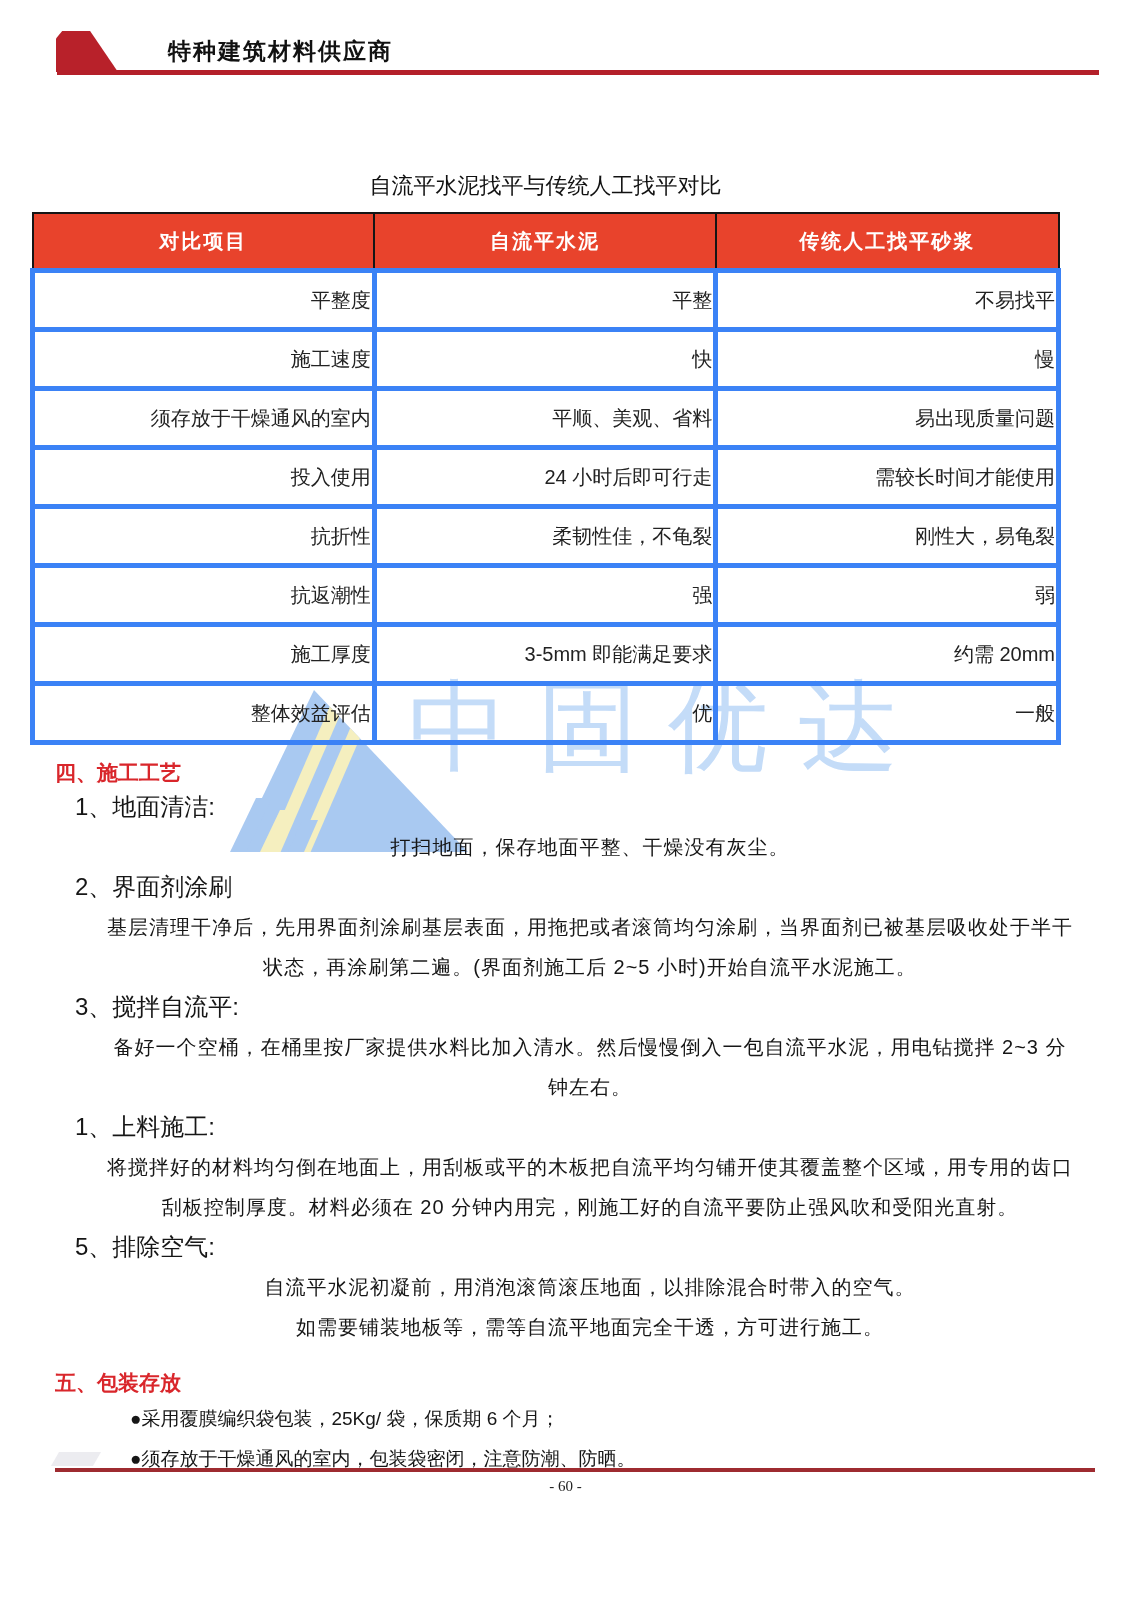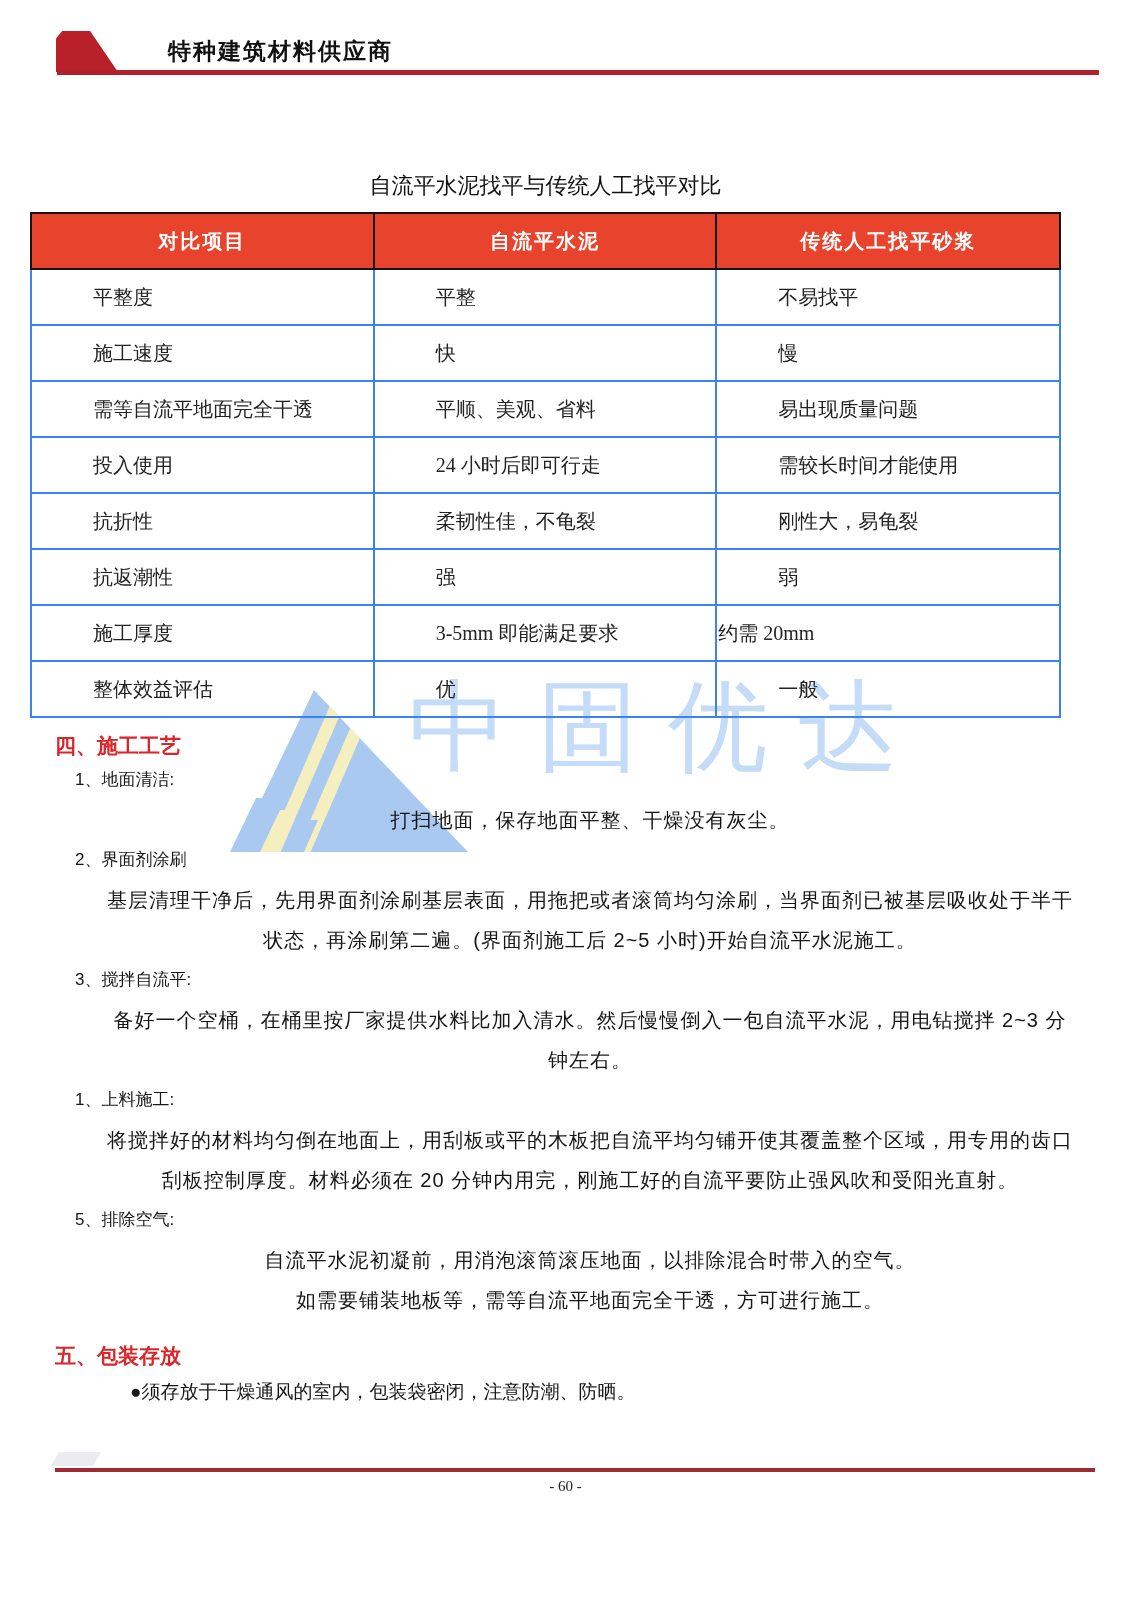--- a/index.html
+++ b/index.html
@@ -17,27 +17,27 @@
          letter-spacing:30px;color:#c4dcf8;font-weight:400;white-space:nowrap;}
   .wm-latin{position:absolute;left:448px;top:788px;font-size:46px;line-height:1;
             letter-spacing:11px;word-spacing:16px;color:#c4dcf8;font-weight:500;white-space:nowrap;}
   
   .content{position:relative;z-index:1;}
   .doc-title{margin:172px 0 0 30px;width:1031px;text-align:center;font-size:22px;line-height:28px;
              font-family:"Liberation Serif",serif;color:#111;}
   table.cmp{margin:12px 0 0 30px;width:1031px;border-collapse:collapse;table-layout:fixed;}
   table.cmp th{background:#e8432c;color:#fff;font-size:20px;font-weight:bold;height:52px;
                border:2px solid #151515;text-align:center;letter-spacing:2px;}
-  table.cmp td{height:52px;border:2px solid #3b82f6;text-align:left;font-size:20px;
-               font-family:Liberation Serif, serif;color:#222;text-indent:3em;}
+  table.cmp td{height:52px;border:5px solid #3b82f6;text-align:right;font-size:20px;
+               font-family:Liberation Sans, sans-serif;color:#222;text-indent:3em;}
   table.cmp tbody tr:nth-child(7) td:nth-child(3){text-indent:0;}
   
   .sections h2{margin:14px 0 0 55px;font-size:21px;line-height:28px;color:#d9262b;font-weight:bold;}
   .sections section:nth-child(2) h2{margin-top:24px;font-family:Liberation Mono, monospace;}
-  .item-label{margin:0 0 0 75px;font-size:17px;line-height:40px;}
+  .item-label{margin:0 0 0 75px;font-size:24px;line-height:40px;}
   .para{margin:0 56px 0 105px;font-size:20px;line-height:40px;letter-spacing:1px;text-align:center;}
   .bullet{margin:0 56px 0 130px;font-size:19px;line-height:40px;}
   
   .footer-mark{position:absolute;left:55px;top:1452px;width:42px;height:14px;background:#ececf0;
                transform:skewX(-30deg);}
   .footer-rule{position:absolute;left:55px;right:36px;top:1468px;height:4px;background:#9e2b30;}
   .page-number{position:absolute;left:0;right:0;top:1478px;text-align:center;font-size:15px;
                font-family:"Liberation Serif",serif;color:#222;}
 </style>
 </head>
@@ -89,21 +89,21 @@
             <td>平整度</td>
             <td>平整</td>
             <td>不易找平</td>
           </tr>
           <tr>
             <td>施工速度</td>
             <td>快</td>
             <td>慢</td>
           </tr>
           <tr>
-            <td>需等自流平地面完全干透</td>
+            <td>须存放于干燥通风的室内</td>
             <td>平顺、美观、省料</td>
             <td>易出现质量问题</td>
           </tr>
           <tr>
             <td>投入使用</td>
             <td>24 小时后即可行走</td>
             <td>需较长时间才能使用</td>
           </tr>
           <tr>
             <td>抗折性</td>
@@ -138,20 +138,21 @@
           <div class="item-label">3、搅拌自流平:</div>
           <p class="para">备好一个空桶，在桶里按厂家提供水料比加入清水。然后慢慢倒入一包自流平水泥，用电钻搅拌 2~3 分钟左右。</p>
           <div class="item-label">1、上料施工:</div>
           <p class="para">将搅拌好的材料均匀倒在地面上，用刮板或平的木板把自流平均匀铺开使其覆盖整个区域，用专用的齿口刮板控制厚度。材料必须在 20 分钟内用完，刚施工好的自流平要防止强风吹和受阳光直射。</p>
           <div class="item-label">5、排除空气:</div>
           <p class="para">自流平水泥初凝前，用消泡滚筒滚压地面，以排除混合时带入的空气。</p>
           <p class="para">如需要铺装地板等，需等自流平地面完全干透，方可进行施工。</p>
         </section>
         <section>
           <h2>五、包装存放</h2>
+          <p class="bullet">●采用覆膜编织袋包装，25Kg/ 袋，保质期 6 个月；</p>
           <p class="bullet">●须存放于干燥通风的室内，包装袋密闭，注意防潮、防晒。</p>
         </section>
       </div>
   </div>
 
   <div class="footer-mark"></div>
   <div class="footer-rule"></div>
   <div class="page-number">- 60 -</div>
 </div>
 

